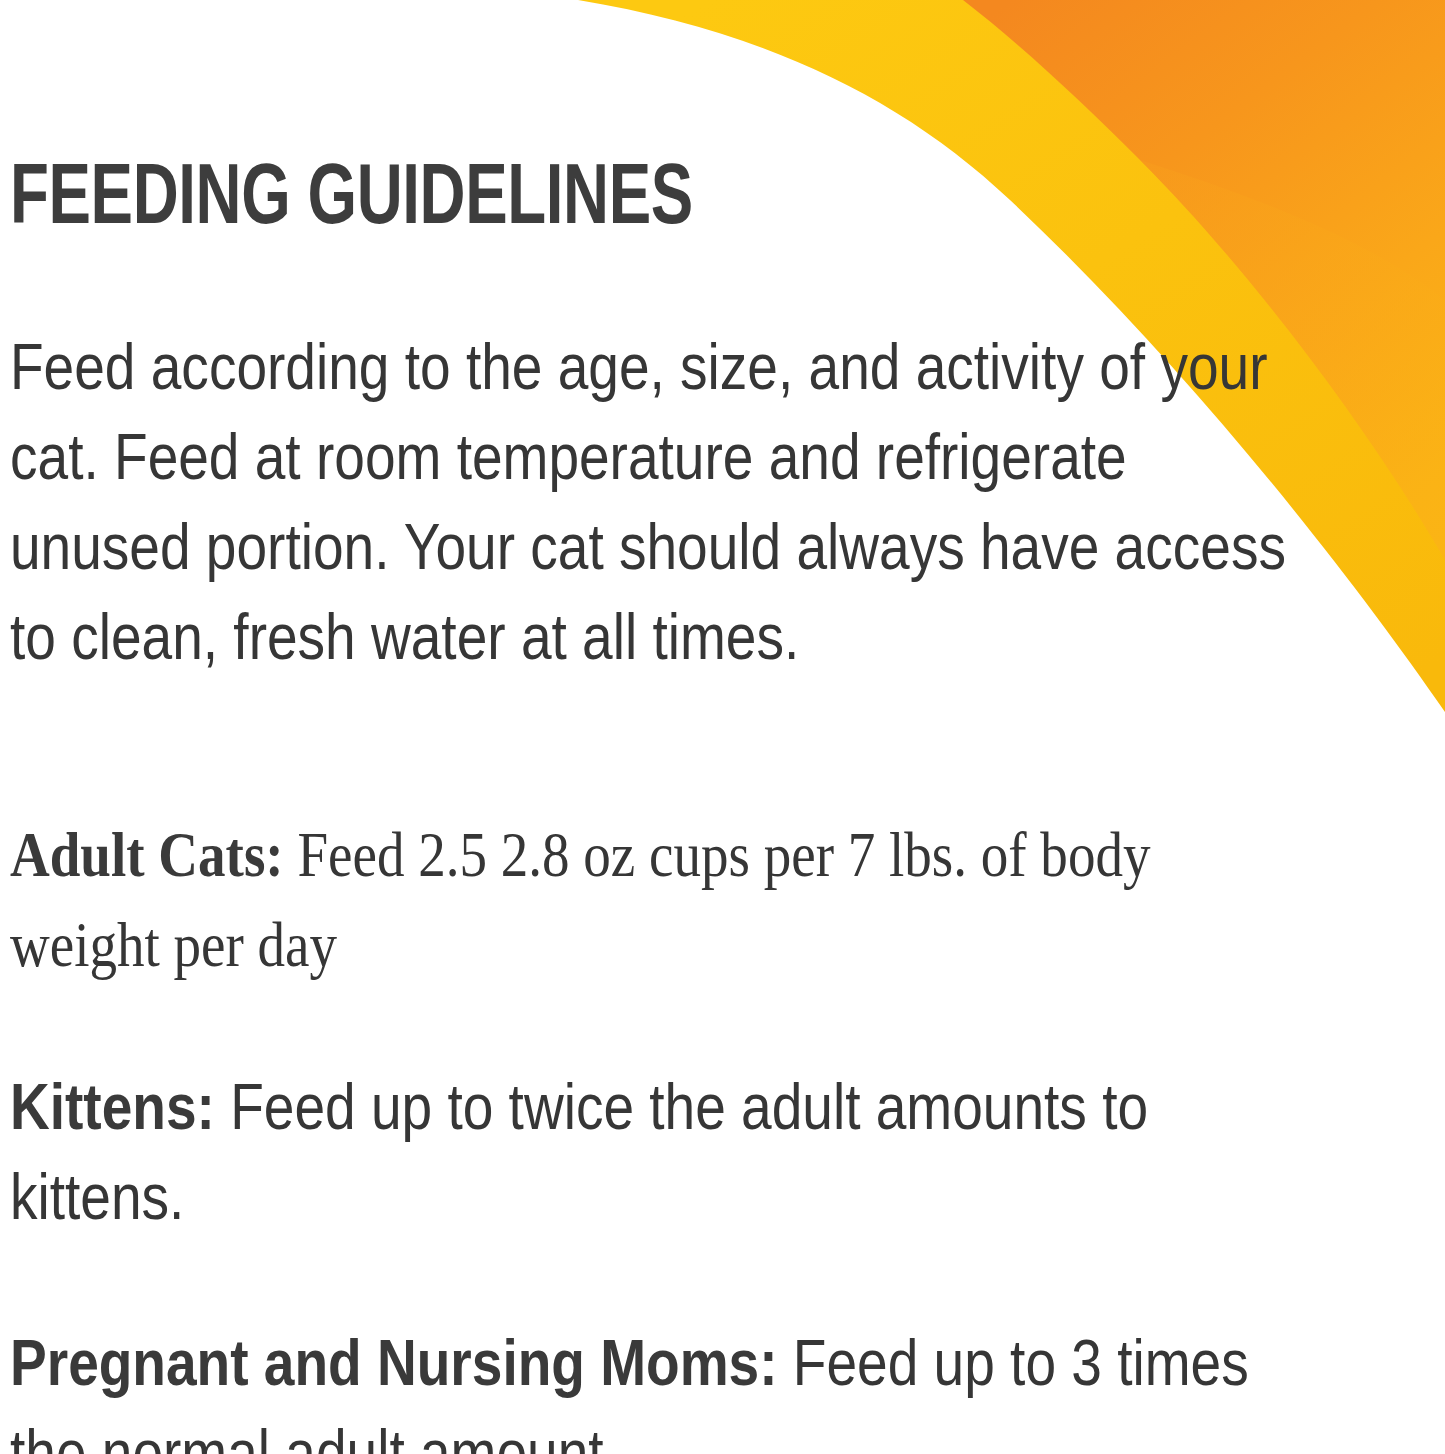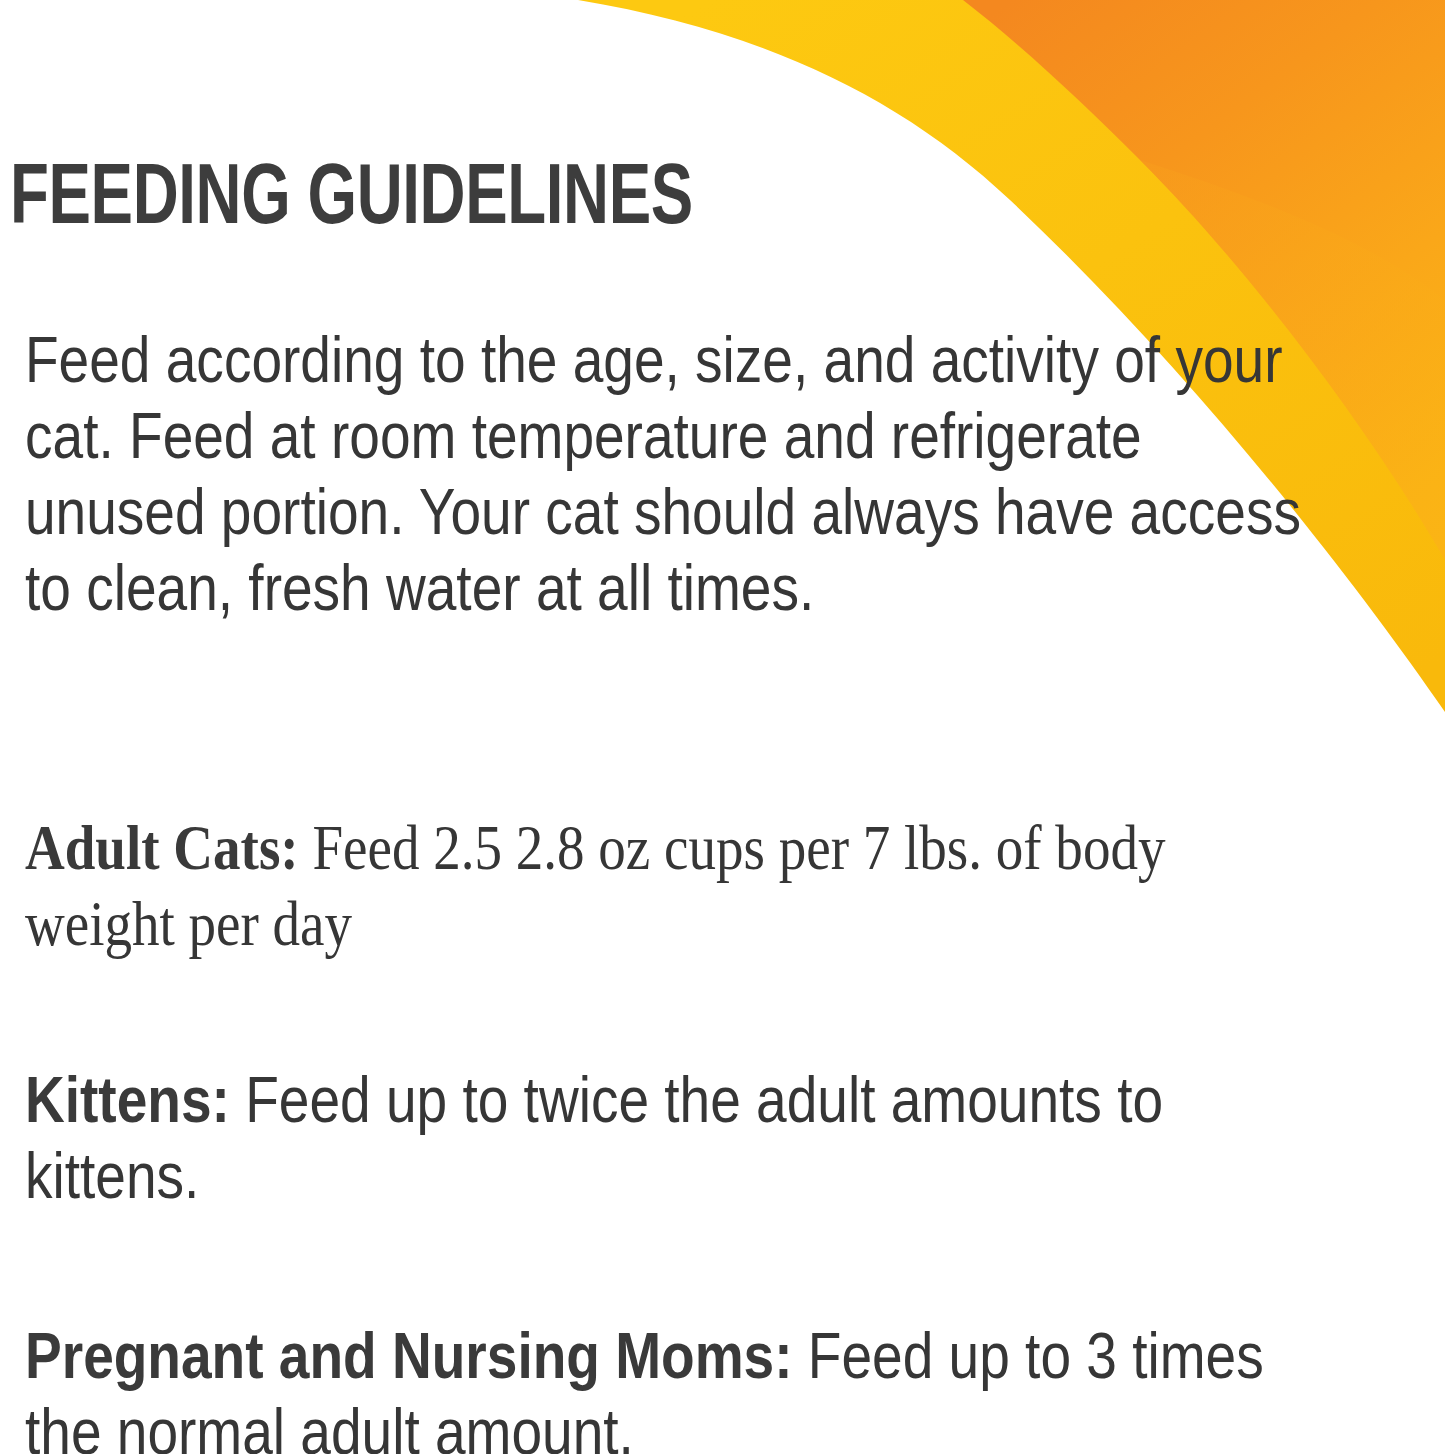--- a/index.html
+++ b/index.html
@@ -48,27 +48,27 @@
     line-height: 90px;
     letter-spacing: -0.5px;
     color: #3d3d3d;
     transform: scaleX(0.74);
     transform-origin: left top;
     white-space: nowrap;
   }
 
   .body-block {
     position: absolute;
-    left: 15px;
+    left: 0;
     width: 1290px;
     color: #363636;
     font-family: "Liberation Sans Narrow", "Liberation Sans", sans-serif;
     font-weight: 400;
     font-size: 64px;
-    line-height: 76px;
+    line-height: 90px;
     letter-spacing: 0px;
   }
   .body-block .inner {
     display: block;
     transform: scaleX(0.86);
     transform-origin: left top;
     width: 116.3%;
   }
 
   .p-intro   { top: 322px; }

